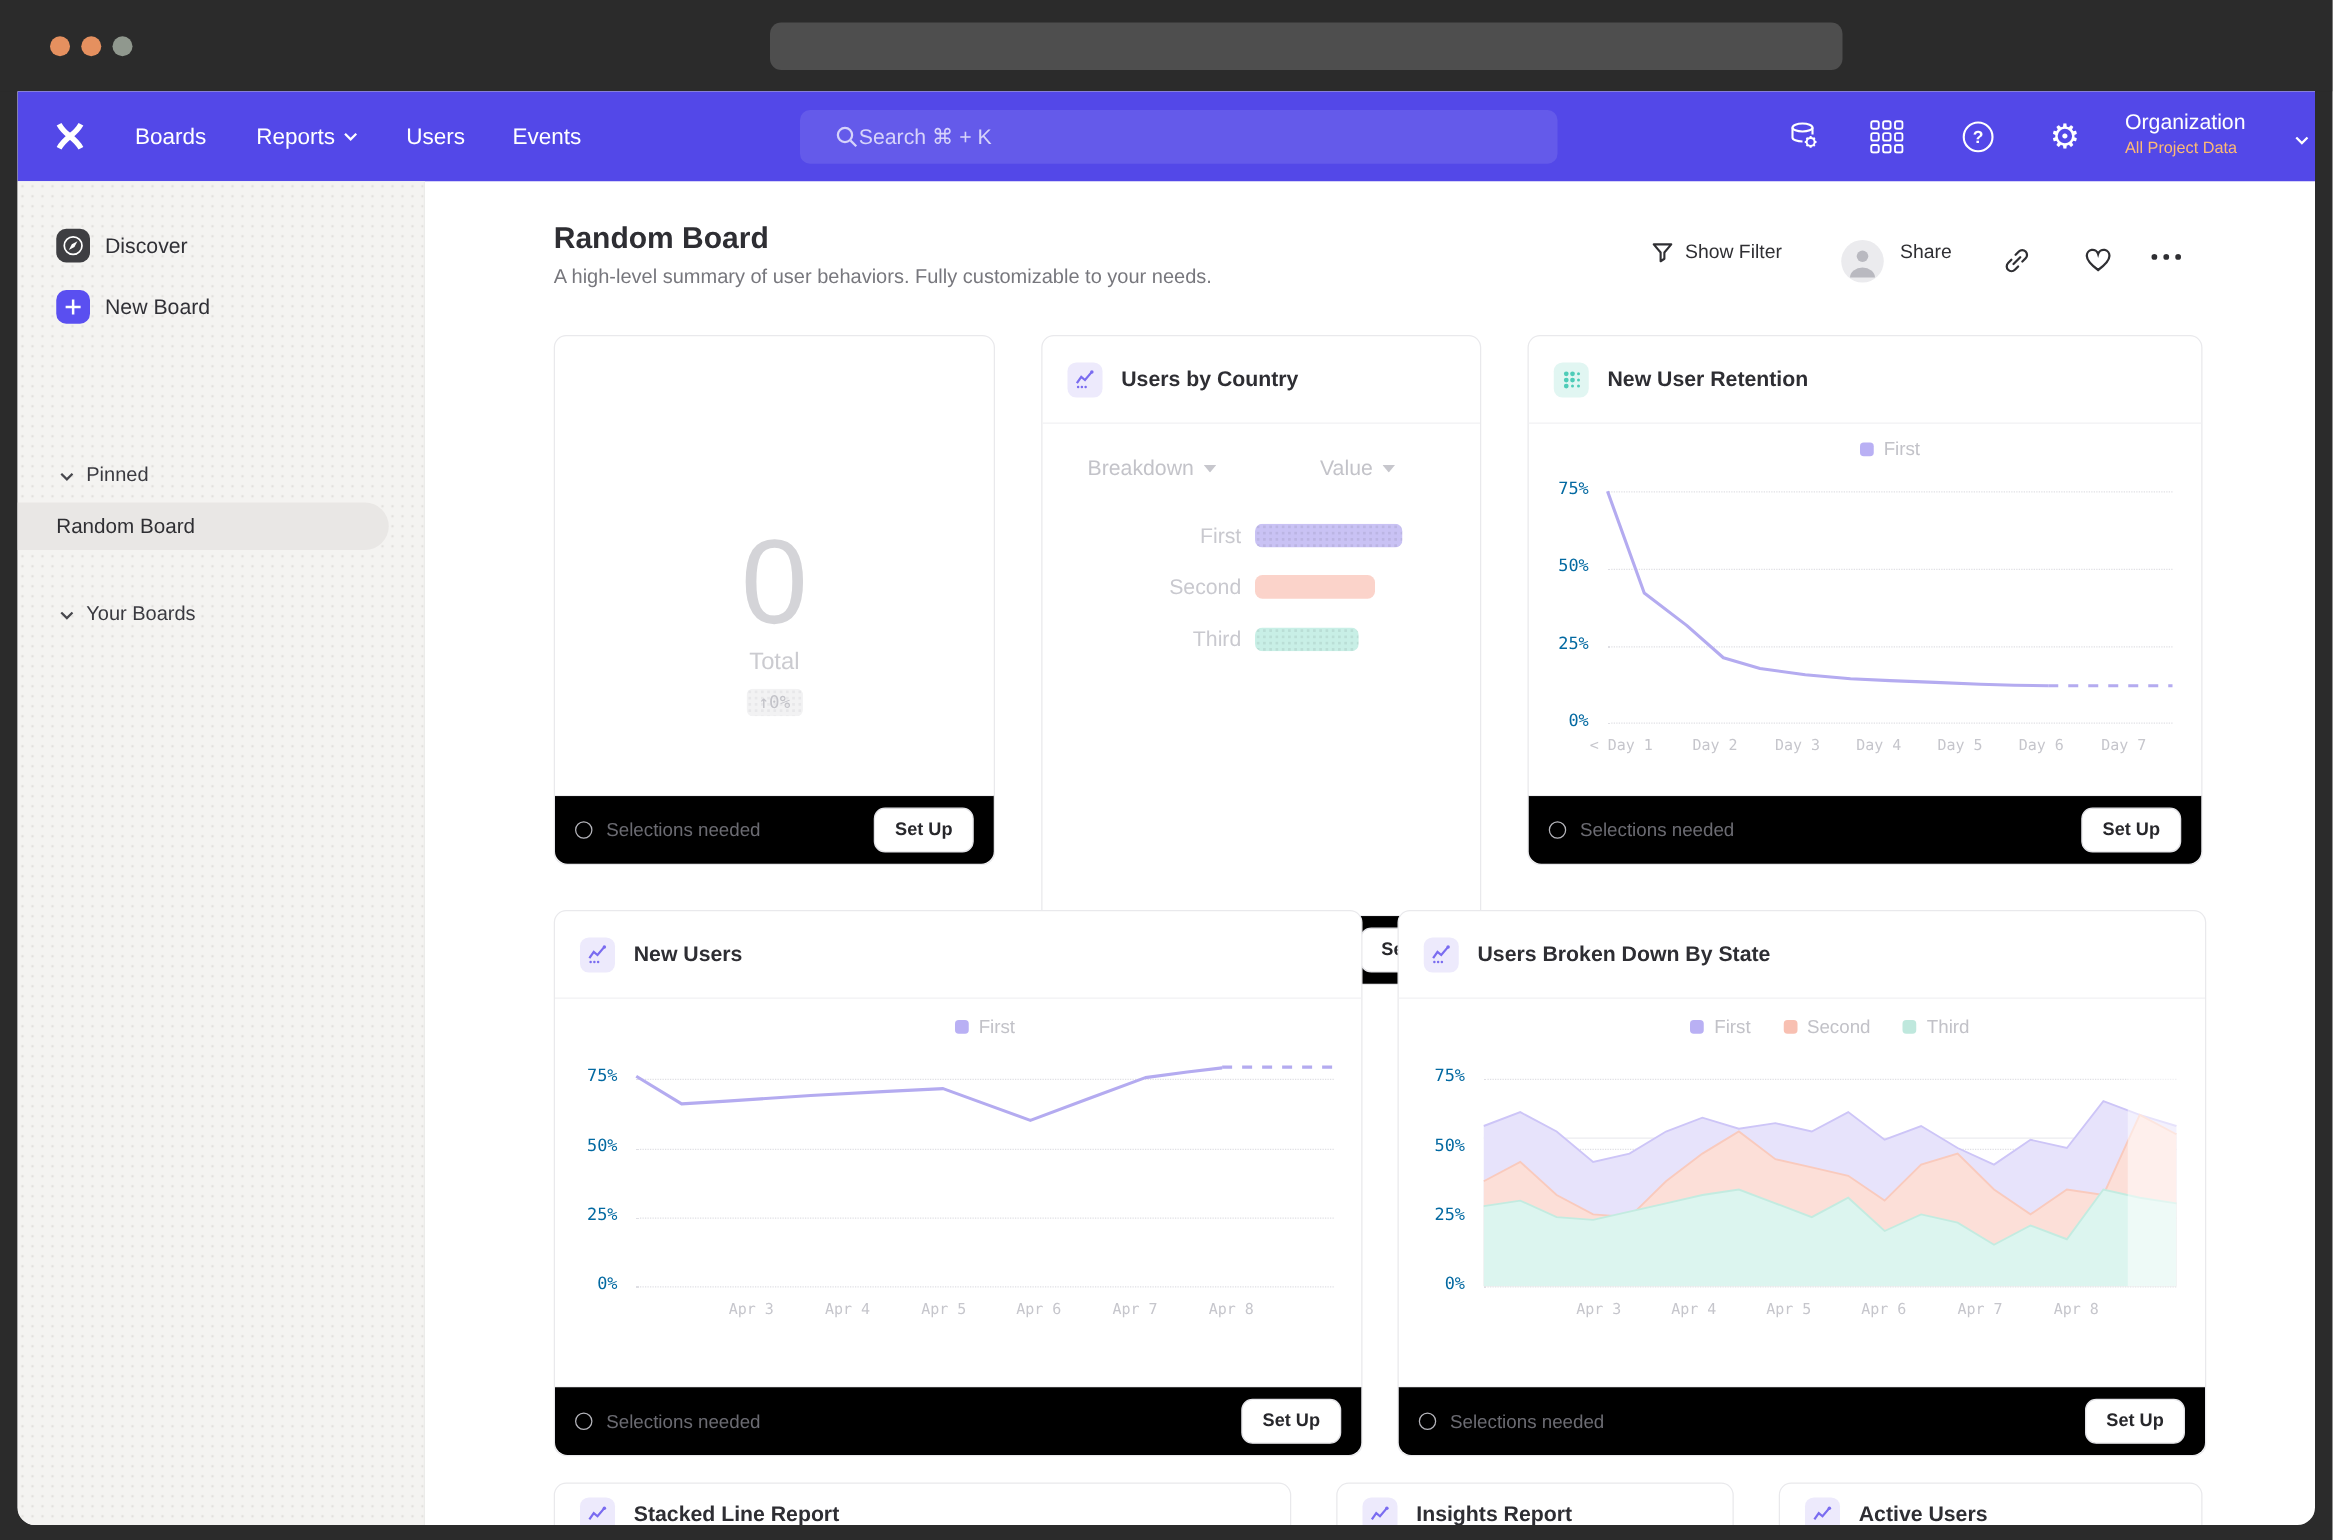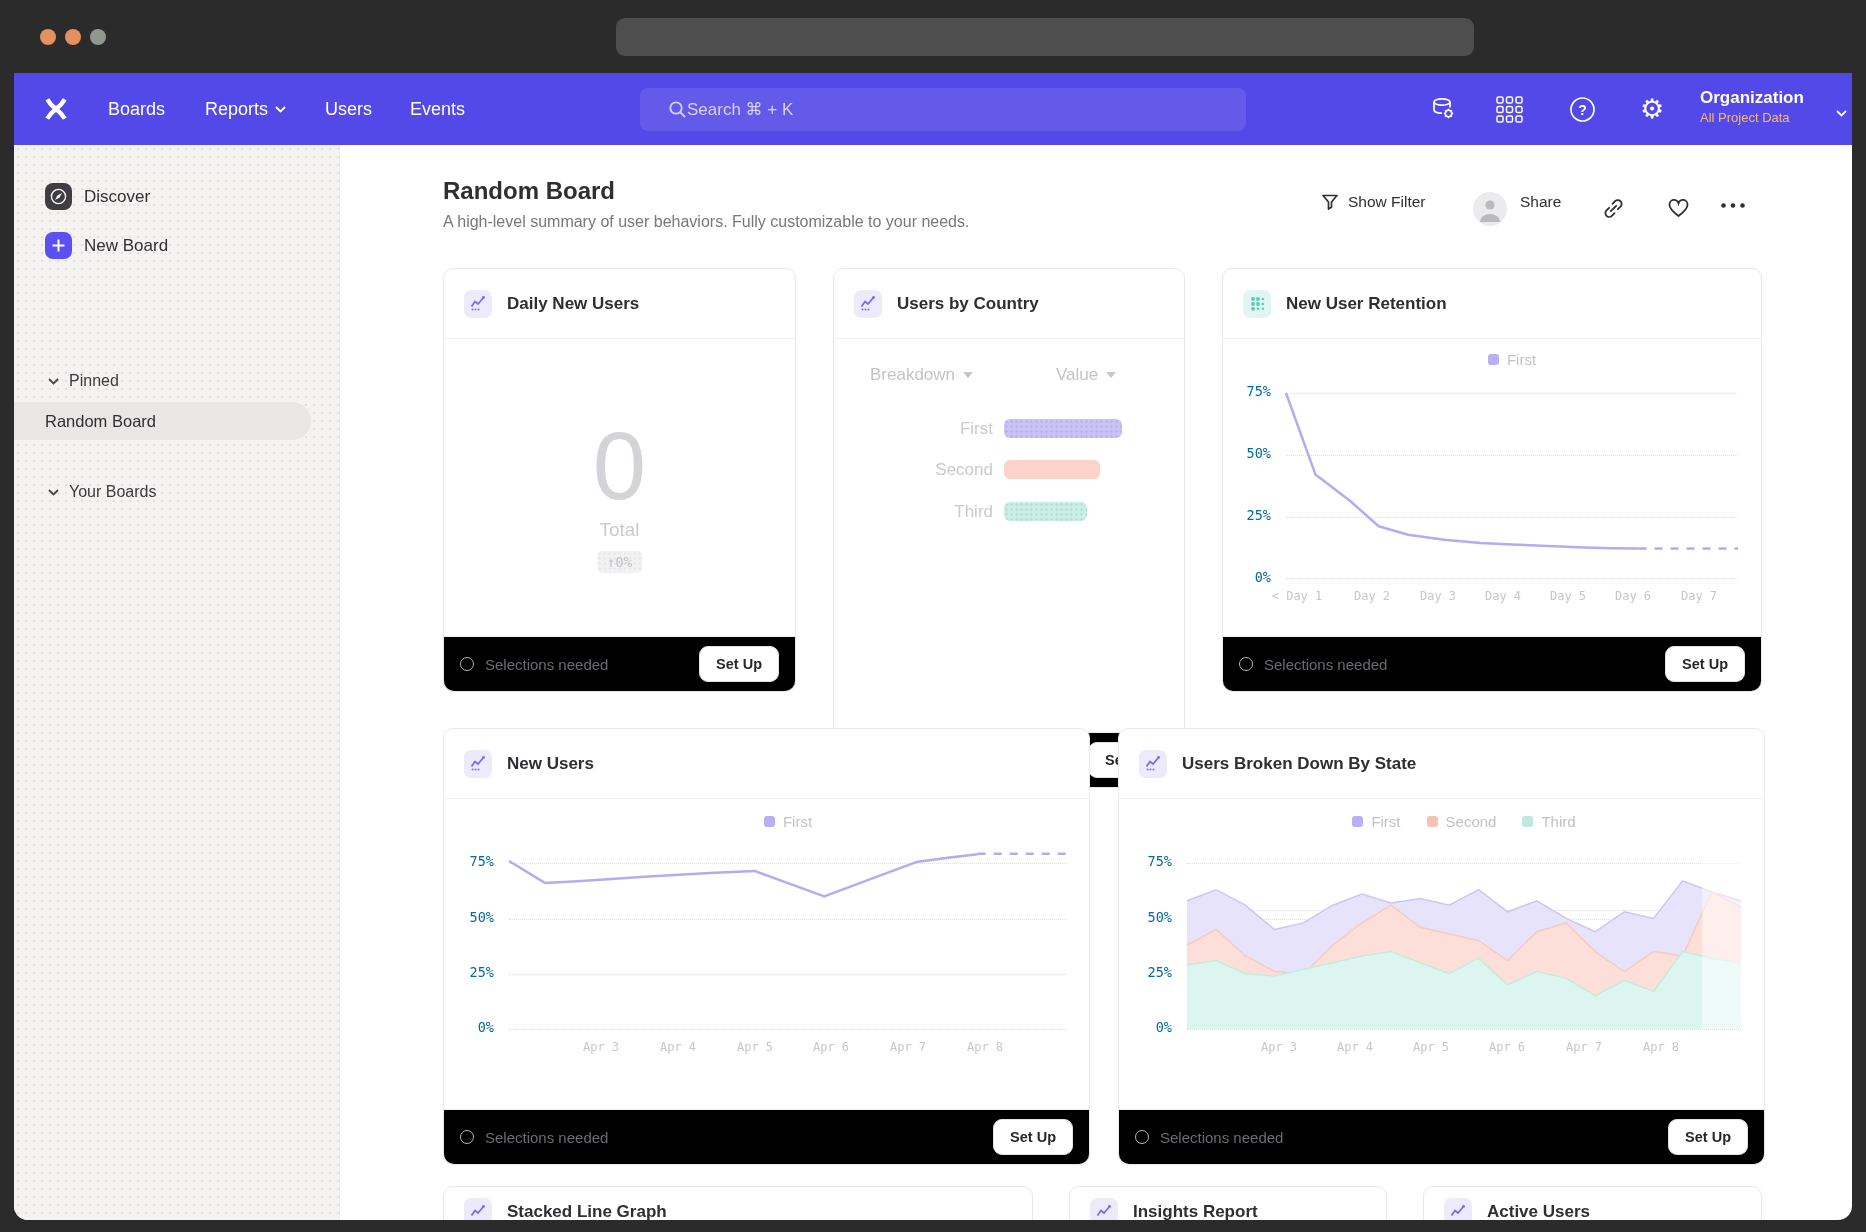--- a/index.html
+++ b/index.html
@@ -11,21 +11,21 @@
   .tdot{position:absolute;top:29px;width:16px;height:16px;border-radius:50%}
   .urlpill{position:absolute;left:616px;top:18px;width:858px;height:38px;border-radius:9px;background:#4e4e4e}
   
   .window{position:absolute;left:14px;top:73px;width:1838px;height:1147px;background:#ffffff;border-radius:0 0 14px 14px;overflow:hidden}
   
   .navbar{position:absolute;left:0;top:0;width:1838px;height:72px;background:#5348e8}
   .navitem{position:absolute;top:0;height:72px;display:flex;align-items:center;gap:7px;color:#fff;font-size:18px;font-weight:500;cursor:pointer}
   .search{position:absolute;left:626px;top:15px;width:606px;height:43px;border-radius:8px;background:rgba(255,255,255,0.10);display:flex;align-items:center;padding:0 28px;color:#d6d3fa;font-size:17px}
   .navicon{position:absolute;top:22px;width:28px;height:28px;display:flex;align-items:center;justify-content:center;cursor:pointer}
   .org{position:absolute;left:1686px;top:13px;color:#fff;cursor:pointer}
-  .org .l1{font-size:17px;font-weight:700;line-height:24px}
+  .org .l1{font-size:17px;font-weight:400;line-height:24px}
   .org .l2{font-size:13px;color:#fdba74;line-height:16px}
   .orgchev{position:absolute;left:1822px;top:30px}
   
   .sidebar{position:absolute;left:0;top:72px;width:326px;height:1075px;background-color:#f4f3f1;background-image:radial-gradient(circle,#e2e0dd 1px,transparent 1.3px);background-size:8px 8px;border-right:1px solid #ececea}
   .sitem{position:absolute;display:flex;align-items:center;gap:12px;color:#303036;font-size:17px;font-weight:500;cursor:pointer}
   .stile{width:27px;height:27px;border-radius:8px;display:flex;align-items:center;justify-content:center}
   .shead{position:absolute;display:flex;align-items:center;gap:10px;color:#3a3a40;font-size:16px;font-weight:500;cursor:pointer}
   .pill{position:absolute;left:0;top:257px;width:297px;height:38px;background:#e9e7e5;border-radius:0 19px 19px 0;display:flex;align-items:center;padding-left:31px;font-size:16.5px;color:#2f2f33;cursor:pointer}
   
   .btitle{position:absolute;left:429px;top:104px;font-size:24px;font-weight:700;color:#2e2e33}
@@ -232,32 +232,20 @@
     </span>
     <span class="hact" style="left:1706px;top:129px">
       <svg width="26" height="7" viewBox="0 0 26 7">
         <circle cx="3.5" cy="3.5" r="2.3" fill="#2f2f33"></circle>
           <circle cx="13" cy="3.5" r="2.3" fill="#2f2f33"></circle>
           <circle cx="22.5" cy="3.5" r="2.3" fill="#2f2f33"></circle>
       </svg>
     </span>
 
     <div class="card" style="left:429px;top:195px;width:353px;height:424px">
-      <div class="chead">
-        <span class="tile purple">
-          <svg width="17" height="17" viewBox="0 0 17 17">
-              <polyline points="1.5,11.5 5,6.5 8,9 13.5,2.5" fill="none" stroke="#7a6cf0" stroke-width="1.8"></polyline>
-              <circle cx="13.5" cy="2.5" r="1.4" fill="#7a6cf0"></circle>
-              <circle cx="2.5" cy="14.5" r="1" fill="#7a6cf0"></circle>
-              <circle cx="5.5" cy="14.5" r="1" fill="#7a6cf0"></circle>
-              <circle cx="8.5" cy="14.5" r="1" fill="#7a6cf0"></circle>
-            </svg>
-        </span>
-        <span class="ctitle">Daily New Users</span>
-      </div>
       <div class="bigval">0</div>
       <div class="bigval-label">Total</div>
       <div class="delta">↑0%</div>
       <div class="cfoot">
         <span class="scircle"></span>
         <span class="sstatus">Selections needed</span>
         <button class="setup">Set Up</button>
       </div>
     </div>
 
@@ -453,21 +441,21 @@
     </div>
 
     <div class="card" style="left:429px;top:1113px;width:590px;height:120px">
       <div class="phead">
         <span class="tile purple">
           <svg width="17" height="17" viewBox="0 0 17 17">
               <polyline points="1.5,11.5 5,6.5 8,9 13.5,2.5" fill="none" stroke="#7a6cf0" stroke-width="1.8"></polyline>
               <circle cx="13.5" cy="2.5" r="1.4" fill="#7a6cf0"></circle>
             </svg>
         </span>
-        <span class="ctitle">Stacked Line Graph</span>
+        <span class="ctitle">Stacked Line Report</span>
       </div>
     </div>
     <div class="card" style="left:1055px;top:1113px;width:318px;height:120px">
       <div class="phead">
         <span class="tile purple">
           <svg width="17" height="17" viewBox="0 0 17 17">
               <polyline points="1.5,11.5 5,6.5 8,9 13.5,2.5" fill="none" stroke="#7a6cf0" stroke-width="1.8"></polyline>
               <circle cx="13.5" cy="2.5" r="1.4" fill="#7a6cf0"></circle>
             </svg>
         </span>

